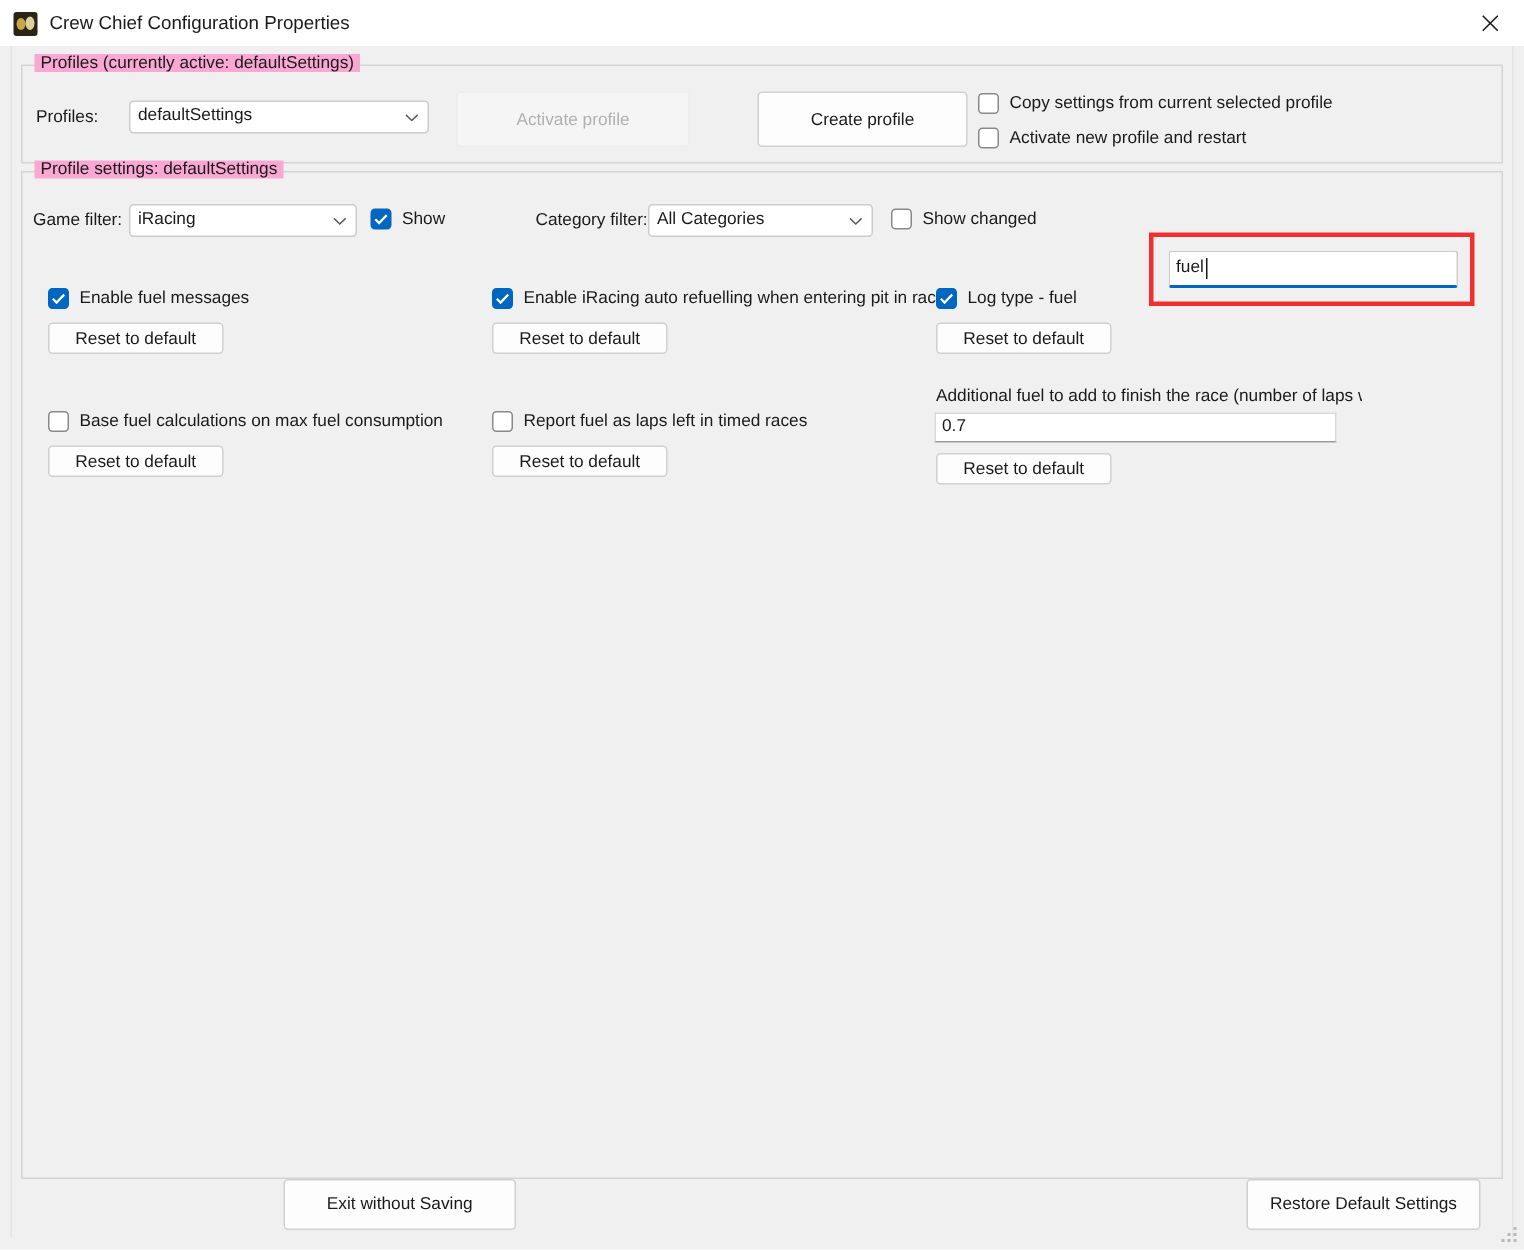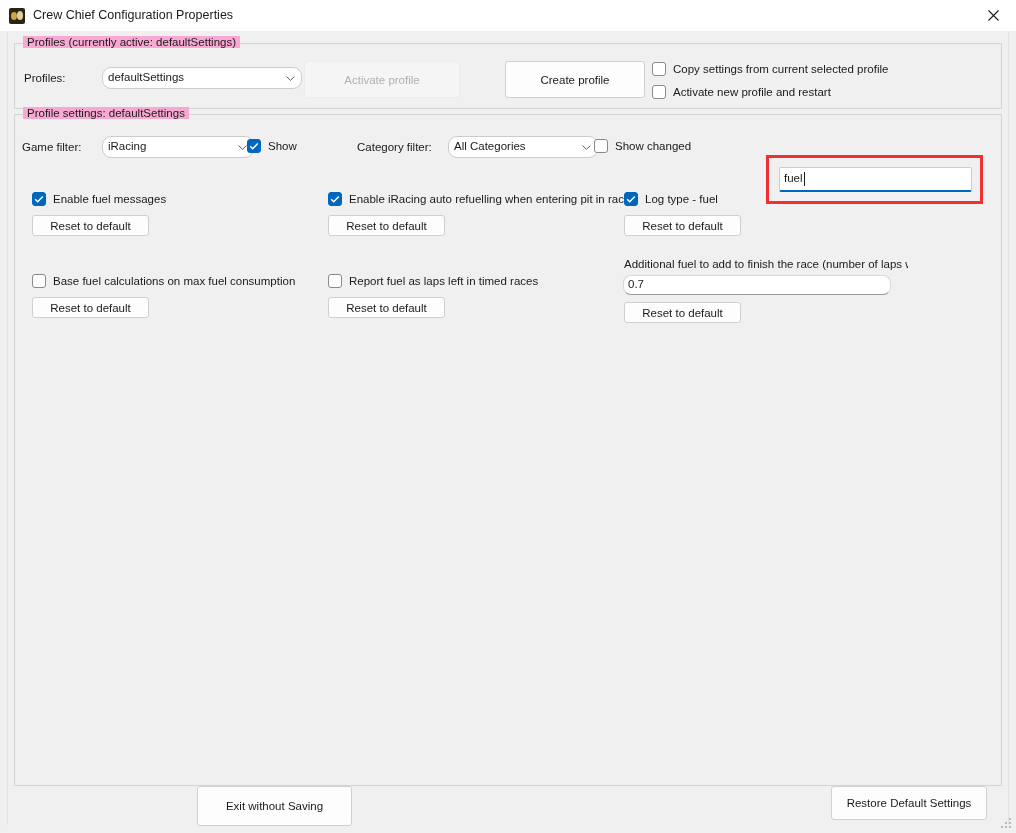--- a/index.html
+++ b/index.html
@@ -116,23 +116,22 @@
     color: #1a1a1a;
     white-space: nowrap;
   }
 
   .combo {
     position: absolute;
     background: #ffffff;
     border: 1px solid #cccccc;
     box-sizing: border-box;
     height: 22px;
-    border-radius: 9px;
+    border-radius: 3px;
     cursor: default;
-    margin-left: 16px;
   }
   .combo .combo-text {
     position: absolute;
     left: 5px; top: 3px;
     font-size: 11.5px;
     color: #1a1a1a;
     white-space: nowrap;
   }
   .combo .chev {
     position: absolute;
@@ -423,27 +422,27 @@
       <div class="box">
         <svg width="12" height="12" viewBox="0 0 12 12">
             <polyline points="2.2,6.2 4.7,8.7 9.8,3.4" fill="none" stroke="#ffffff" stroke-width="1.5"></polyline>
           </svg>
       </div>
       <div class="cb-label">Log type - fuel</div>
     </div>
     <div class="btn" style="left:624px; top:184px; width:117px; height:21px;">Reset to default</div>
 
     <div class="setting-desc" style="left:624px; top:227px; width:284px;">Additional fuel to add to finish the race (number of laps worth</div>
-    <div class="textinput" style="left:623px; top:244px; width:268px;border-radius:8px;">
+    <div class="textinput" style="left:623px; top:244px; width:268px;">
       <div class="ti-text">0.7</div>
     </div>
     <div class="btn" style="left:624px; top:271px; width:117px; height:21px;">Reset to default</div>
 
 
-    <div class="btn" style="left:189px; top:755px; width:155px; height:40px;margin-left:8px;">Exit without Saving</div>
+    <div class="btn" style="left:189px; top:755px; width:155px; height:34px;">Exit without Saving</div>
 
     <div class="btn" style="left:831px; top:755px; width:156px; height:34px;">Restore Default Settings</div>
 
     <div class="resize-grip">
       <i style="left:8px; top:0px;"></i>
       <i style="left:4px; top:4px;"></i>
         <i style="left:8px; top:4px;"></i>
       <i style="left:0px; top:8px;"></i>
         <i style="left:4px; top:8px;"></i>
         <i style="left:8px; top:8px;"></i>

